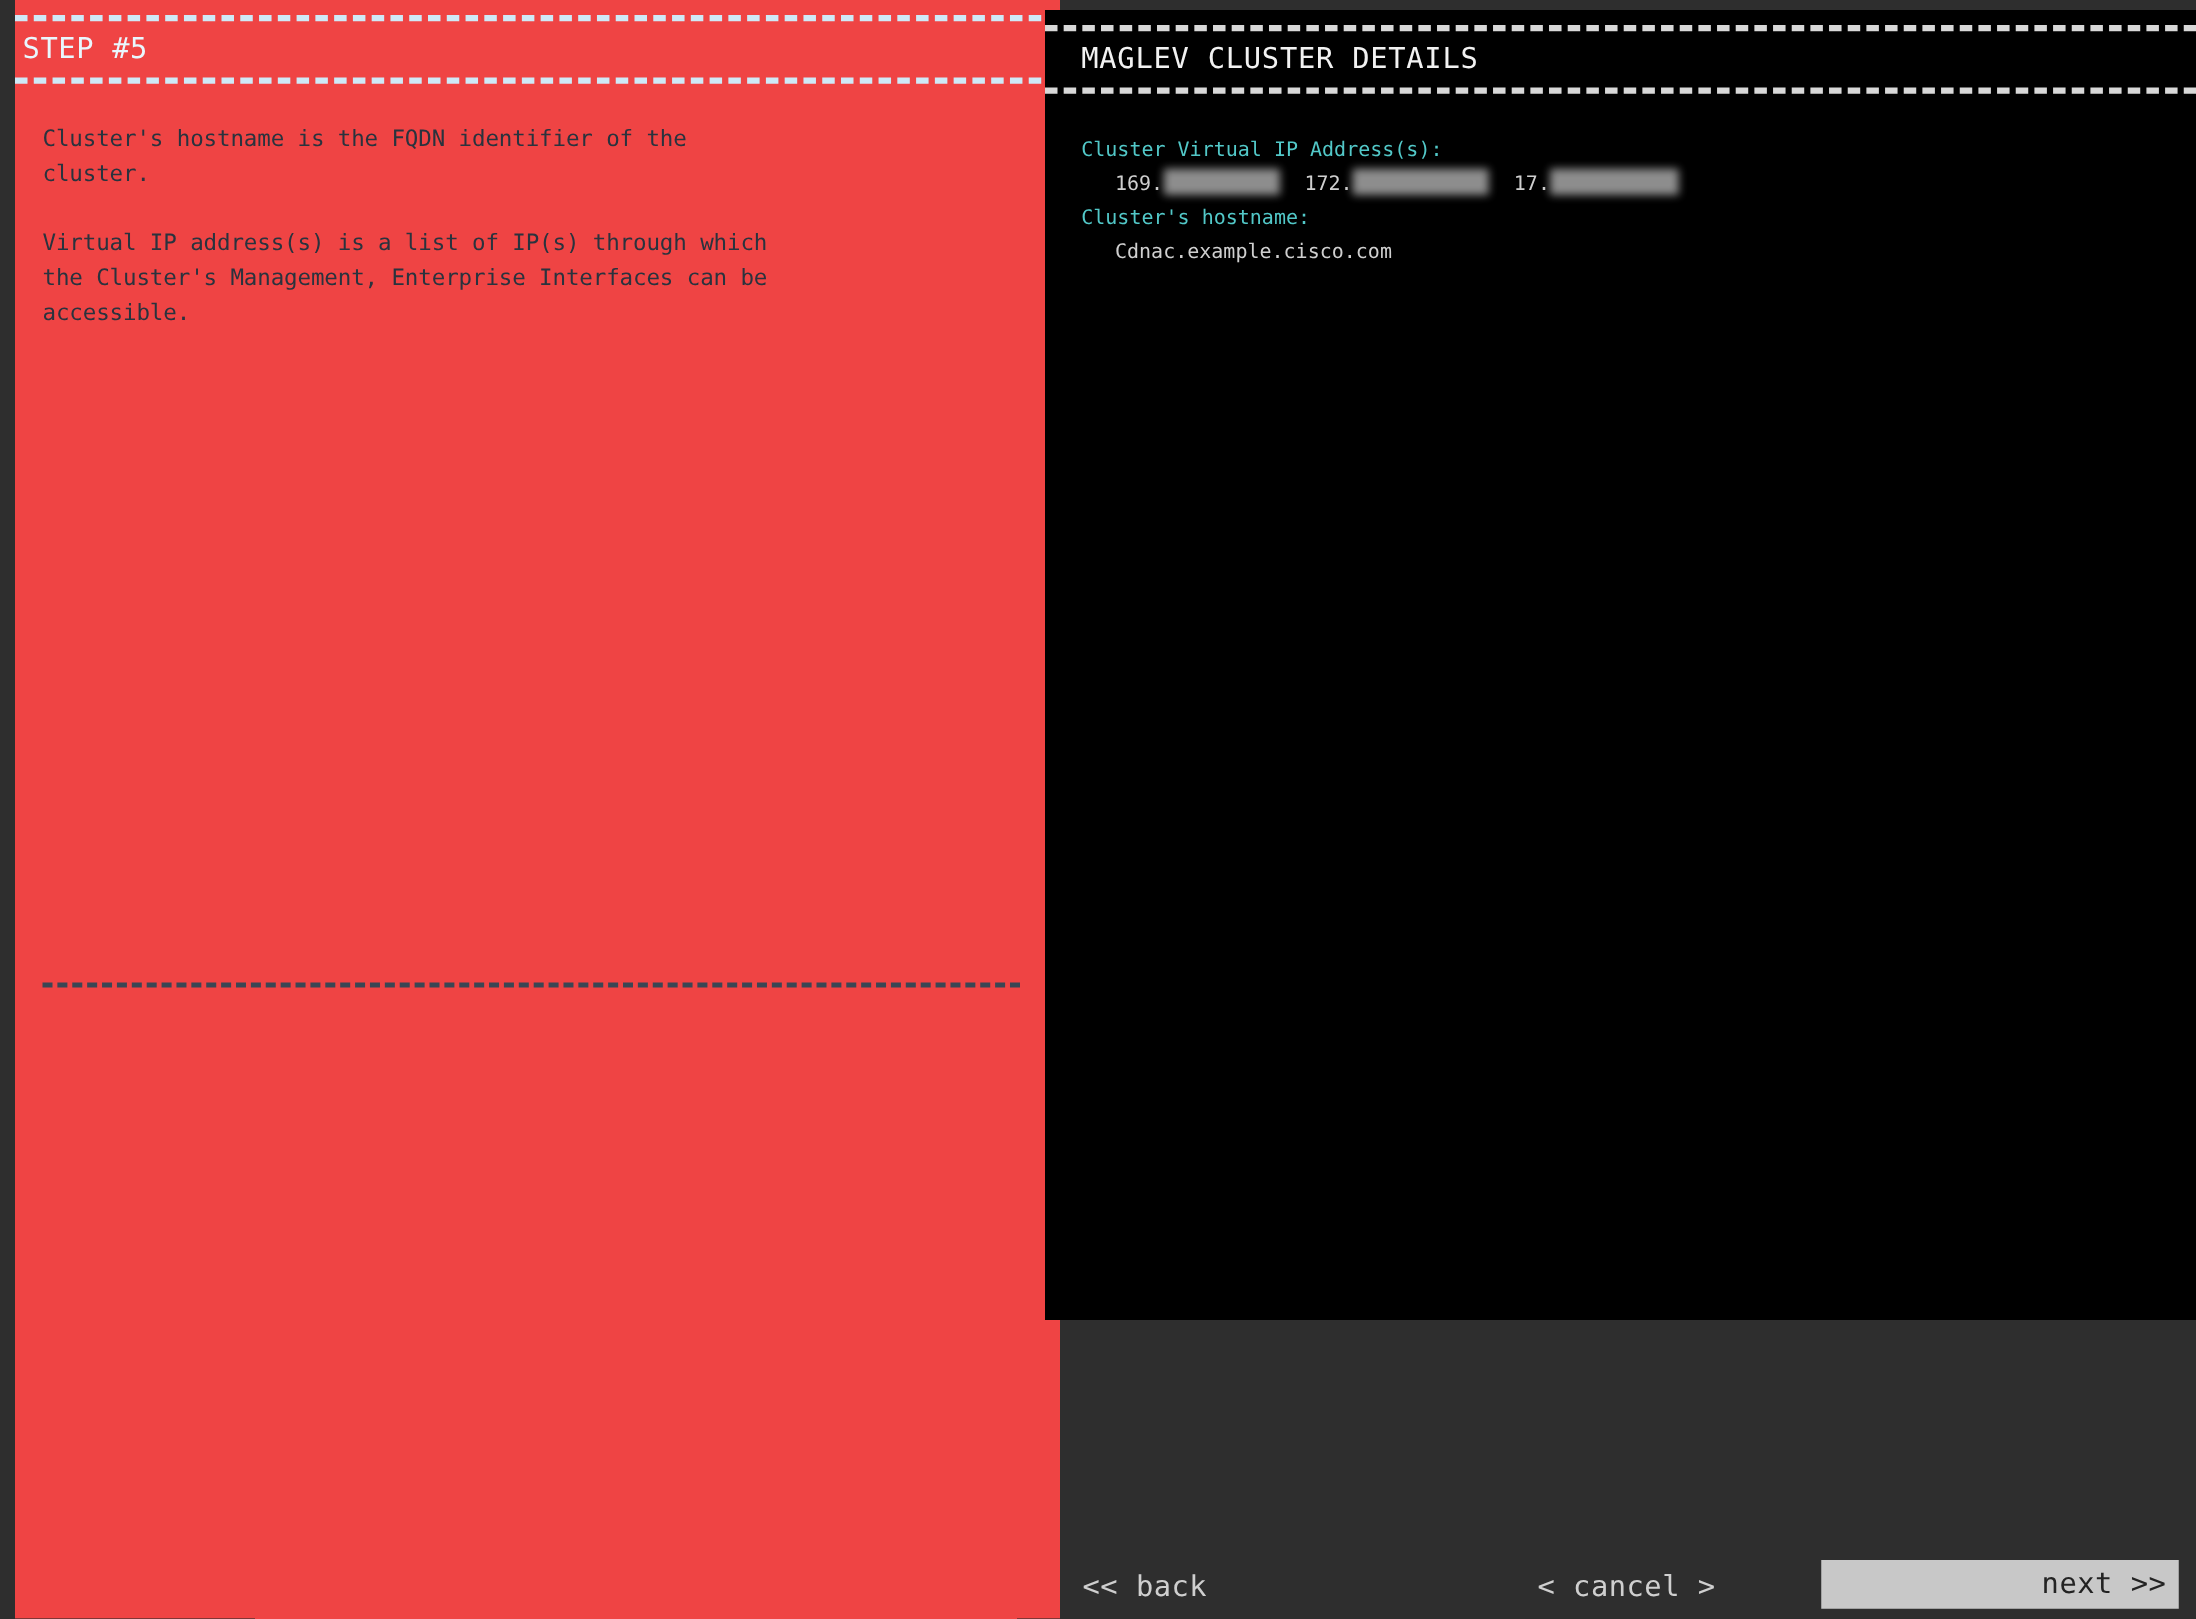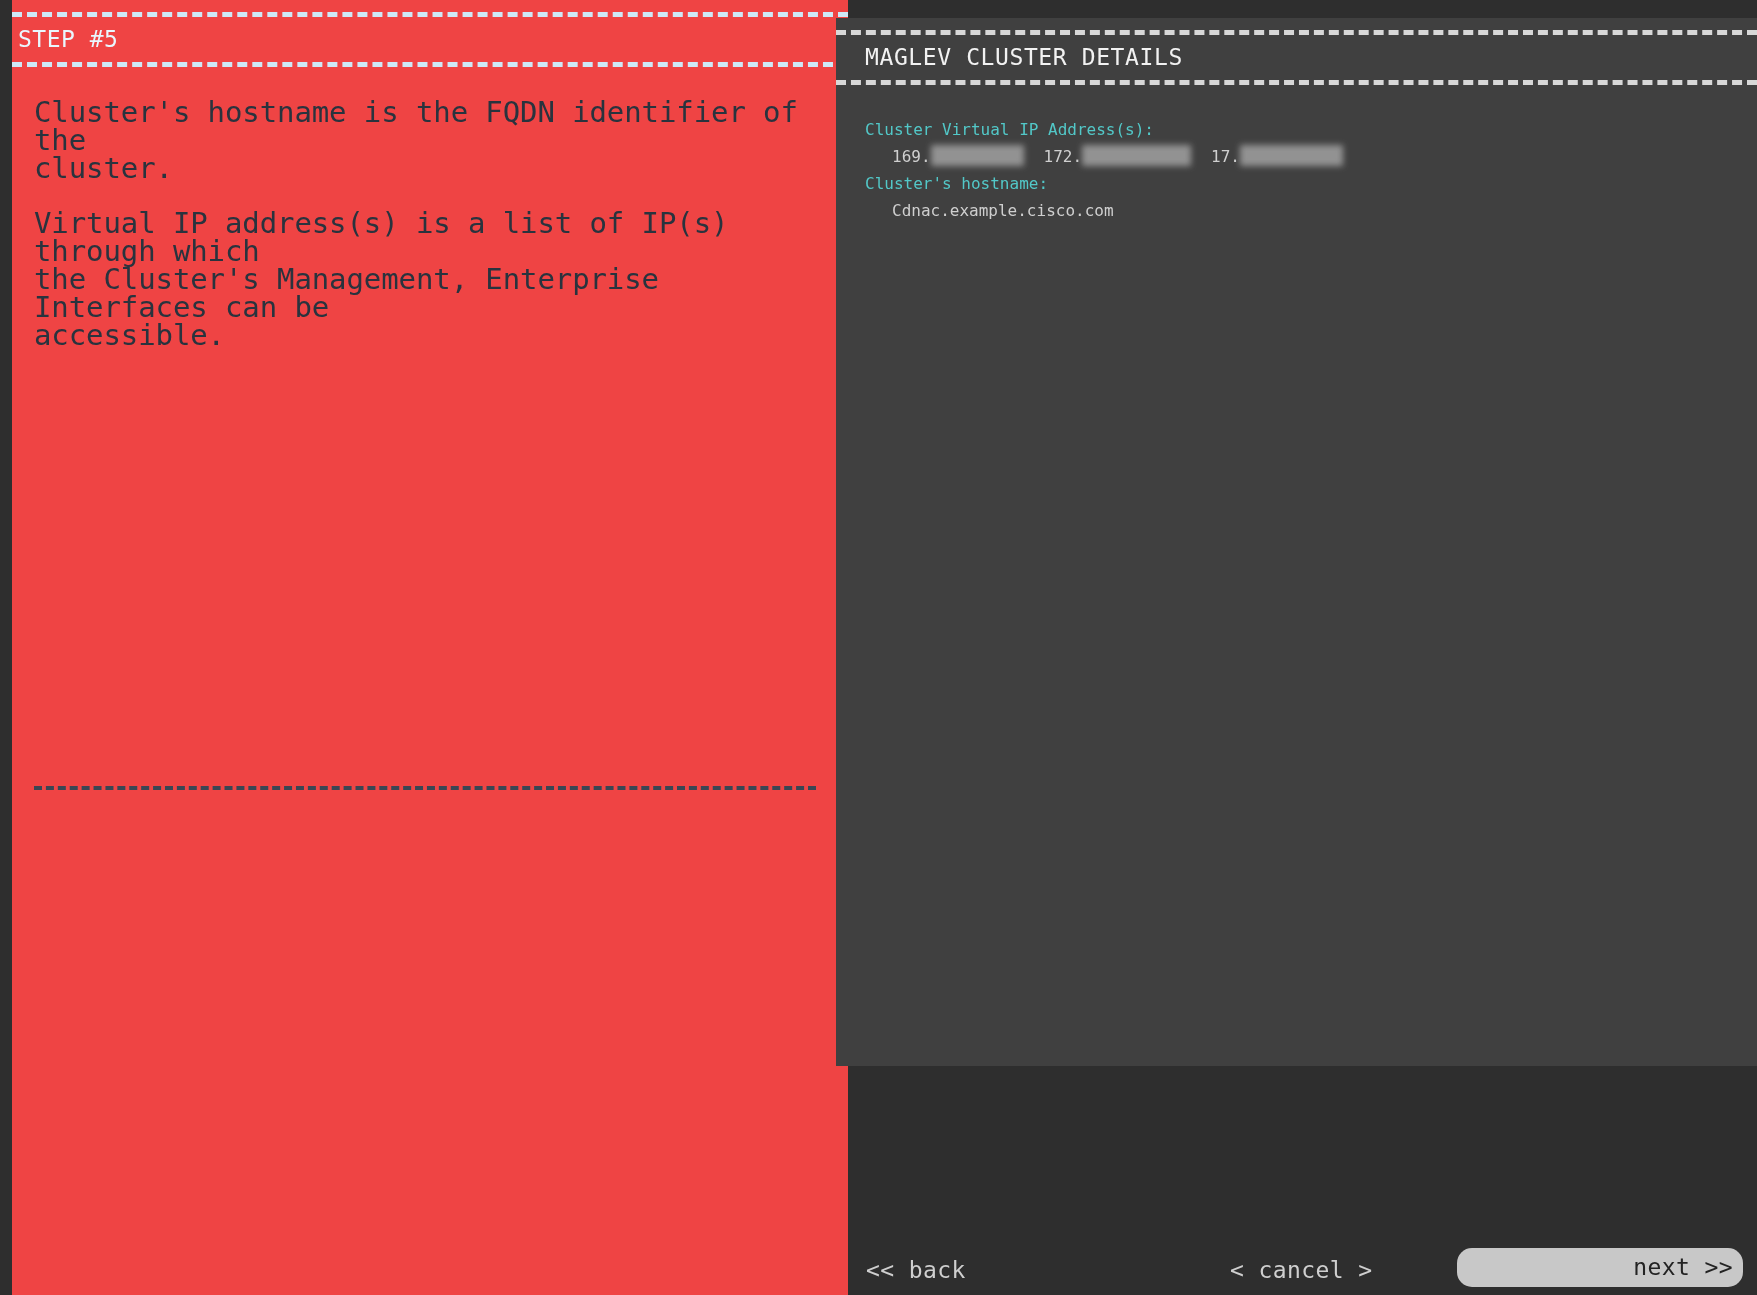--- a/index.html
+++ b/index.html
@@ -48,21 +48,21 @@
     letter-spacing: 0.5px;
     white-space: pre;
   }
 
   #left-body {
     position: absolute;
     left: 22px;
     top: 98px;
     width: 790px;
     color: #29333e;
-    font-size: 29px;
+    font-size: 18px;
     line-height: 28px;
     letter-spacing: -0.1px;
   }
   #left-body p {
     margin: 0 0 27px 0;
     white-space: pre-wrap;
   }
 
   #left-dash-separator {
     position: absolute;
@@ -70,24 +70,24 @@
     top: 786px;
     width: 782px;
     height: 0;
     border-top: 4px dashed #3a4654;
   }
 
   
   #right-panel {
     position: absolute;
     left: 836px;
-    top: 18px;
+    top: 8px;
     width: 921px;
     height: 1048px;
-    background: #404040;
+    background: #000000;
     box-sizing: border-box;
   }
 
   .dash-dark {
     position: absolute;
     left: 0;
     width: 921px;
     height: 0;
     border-top: 5px dashed #d8d8d8;
   }
@@ -194,21 +194,20 @@
     left: 621px;
     top: 0px;
     width: 286px;
     height: 39px;
     background: #c8c8c8;
     color: #232323;
     text-align: right;
     box-sizing: border-box;
     padding: 2px 10px 0 0;
     line-height: 35px;
-    border-radius: 15px;
   }
 </style>
 </head>
 <body>
 
 <div id="screen">
 
   <div id="left-panel">
 
     <div id="left-dash-top" class="dash-light"></div>

